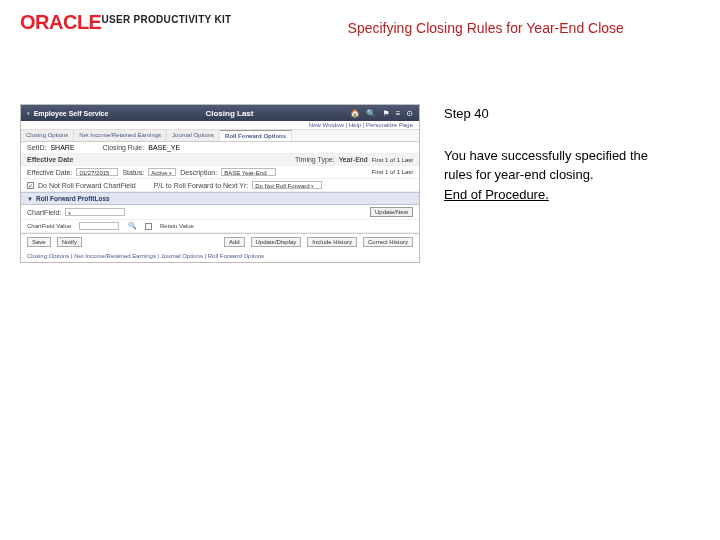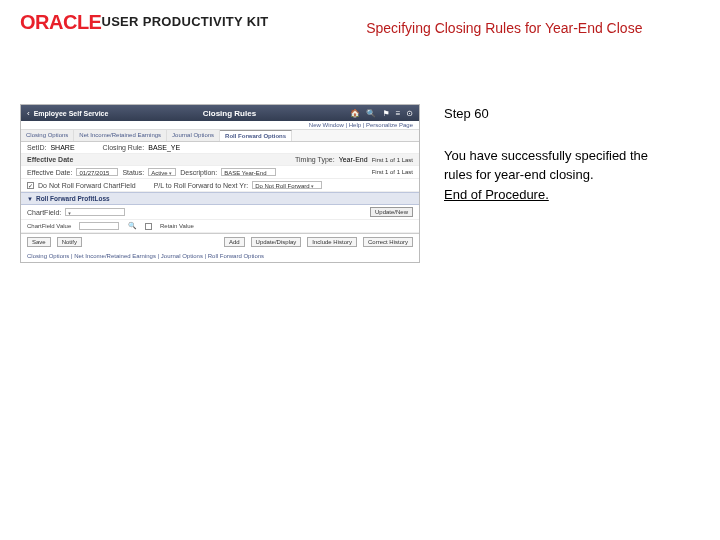--- a/index.html
+++ b/index.html
@@ -23,21 +23,21 @@
   }
   .oracle-logo {
     font-family: Arial, sans-serif;
     font-weight: bold;
     font-size: 20px;
     color: #e8202a;
     letter-spacing: -0.5px;
     line-height: 1;
   }
   .upk-label {
-    font-size: 13px;
+    font-size: 10px;
     font-weight: bold;
     color: #222;
     letter-spacing: 0.3px;
     margin-top: 2px;
   }
   .title {
     flex: 1;
     text-align: center;
     font-size: 14px;
     color: #b91c1c;
@@ -198,21 +198,21 @@
   <div class="title">Specifying Closing Rules for Year-End Close</div>
 </div>
 
 <div class="content-row">
   <div class="screenshot-col">
     <div class="app">
 
       <div class="app-topbar">
         <span class="back-arrow">‹</span>
         <span class="topbar-left">Employee Self Service</span>
-        <span class="topbar-center">Closing Rules</span>
+        <span class="topbar-center">Closing Last</span>
         <span class="topbar-icons">
           <span>🏠</span>
           <span>🔍</span>
           <span>⚑</span>
           <span>≡</span>
           <span>⊙</span>
         </span>
       </div>
 
       <div class="app-subbar">New Window | Help | Personalize Page</div>
@@ -286,17 +286,17 @@
         <span class="fbtn">Update/Display</span>
         <span class="fbtn">Include History</span>
         <span class="fbtn">Correct History</span>
       </div>
 
       <div class="breadcrumb">Closing Options | Net Income/Retained Earnings | Journal Options | Roll Forward Options</div>
     </div>
   </div>
 
   <div class="info-col">
-    <div class="step-label">Step 60</div>
+    <div class="step-label">Step 40</div>
     <div class="desc">You have successfully specified the rules for year-end closing.</div>
     <div class="end-proc">End of Procedure.</div>
   </div>
 </div>
 
 </body></html>

